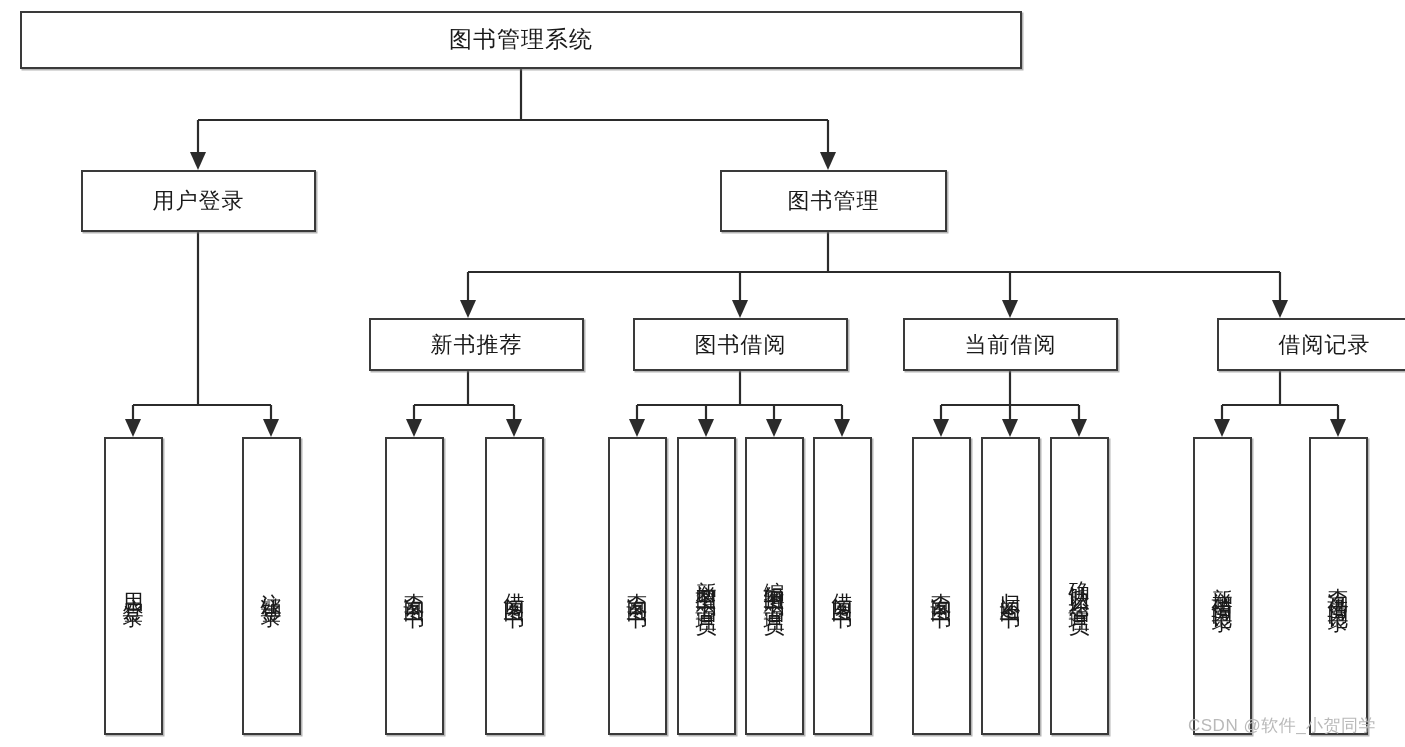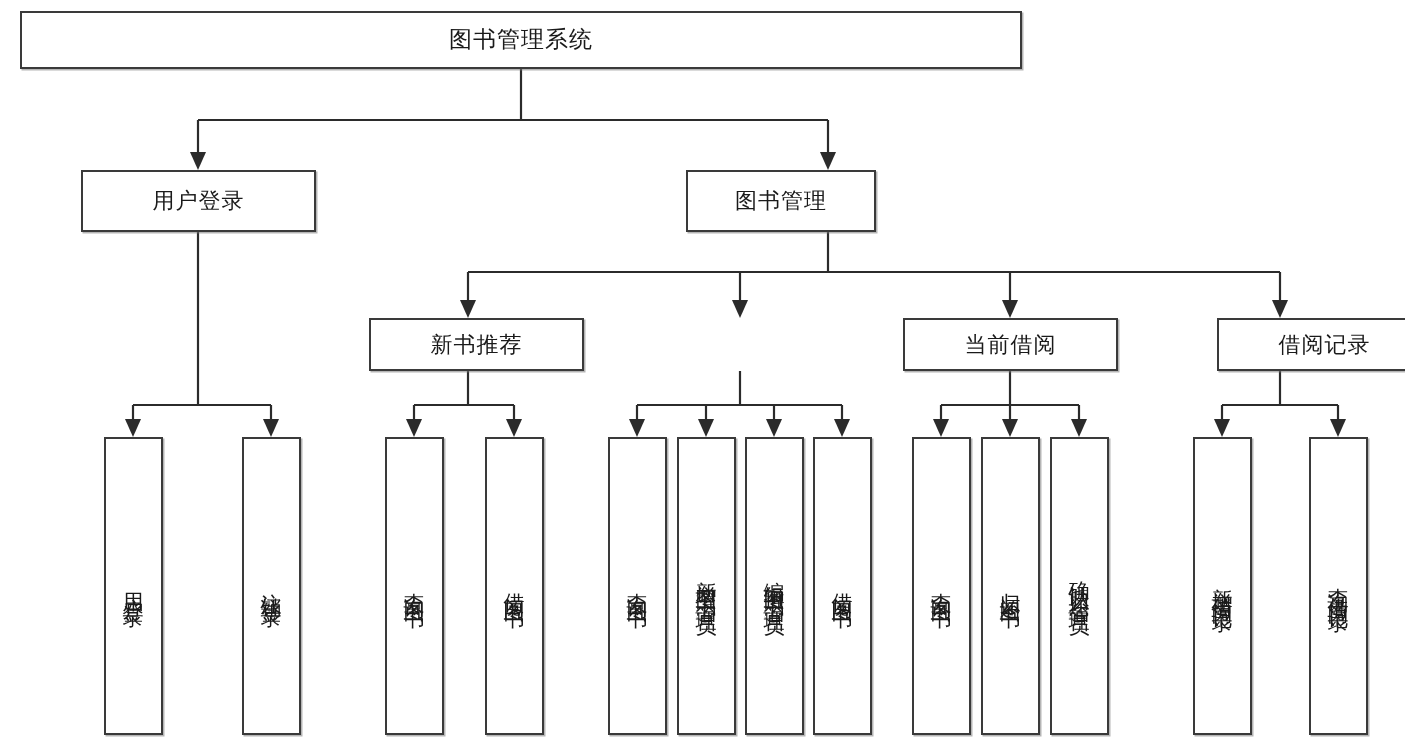--- a/index.html
+++ b/index.html
@@ -163,28 +163,31 @@
   </svg>
 
   <div class="node horiz root" style="left:20px; top:11px; width:1002px; height:58px;">
     <span class="label">图书管理系统</span>
   </div>
 
   <div class="node horiz" style="left:81px; top:170px; width:235px; height:62px;">
     <span class="label">用户登录</span>
   </div>
 
-  <div class="node horiz" style="left:686px; top:170px; width:190px; height:62px;">
+  <div class="node horiz" style="left:720px; top:170px; width:227px; height:62px;">
     <span class="label">图书管理</span>
   </div>
 
   <div class="node horiz" style="left:361px; top:318px; width:215px; height:53px;margin-left:8px;">
     <span class="label">新书推荐</span>
   </div>
 
+  <div class="node horiz" style="left:633px; top:318px; width:215px; height:53px;">
+    <span class="label">图书借阅</span>
+  </div>
 
   <div class="node horiz" style="left:903px; top:318px; width:215px; height:53px;">
     <span class="label">当前借阅</span>
   </div>
 
   <div class="node horiz" style="left:1173px; top:318px; width:215px; height:53px;margin-left:44px;">
     <span class="label">借阅记录</span>
   </div>
 
   <div class="node vert" style="left:104px; top:437px; width:59px; height:298px;">
@@ -232,14 +235,15 @@
   </div>
 
   <div class="node vert" style="left:1193px; top:437px; width:59px; height:298px;">
     <span class="label">新增借阅记录</span>
   </div>
 
   <div class="node vert" style="left:1309px; top:437px; width:59px; height:298px;">
     <span class="label">查询借阅记录</span>
   </div>
 
+  <div id="watermark">CSDN @软件_小贺同学</div>
 
 </div>
 
 </body></html>

